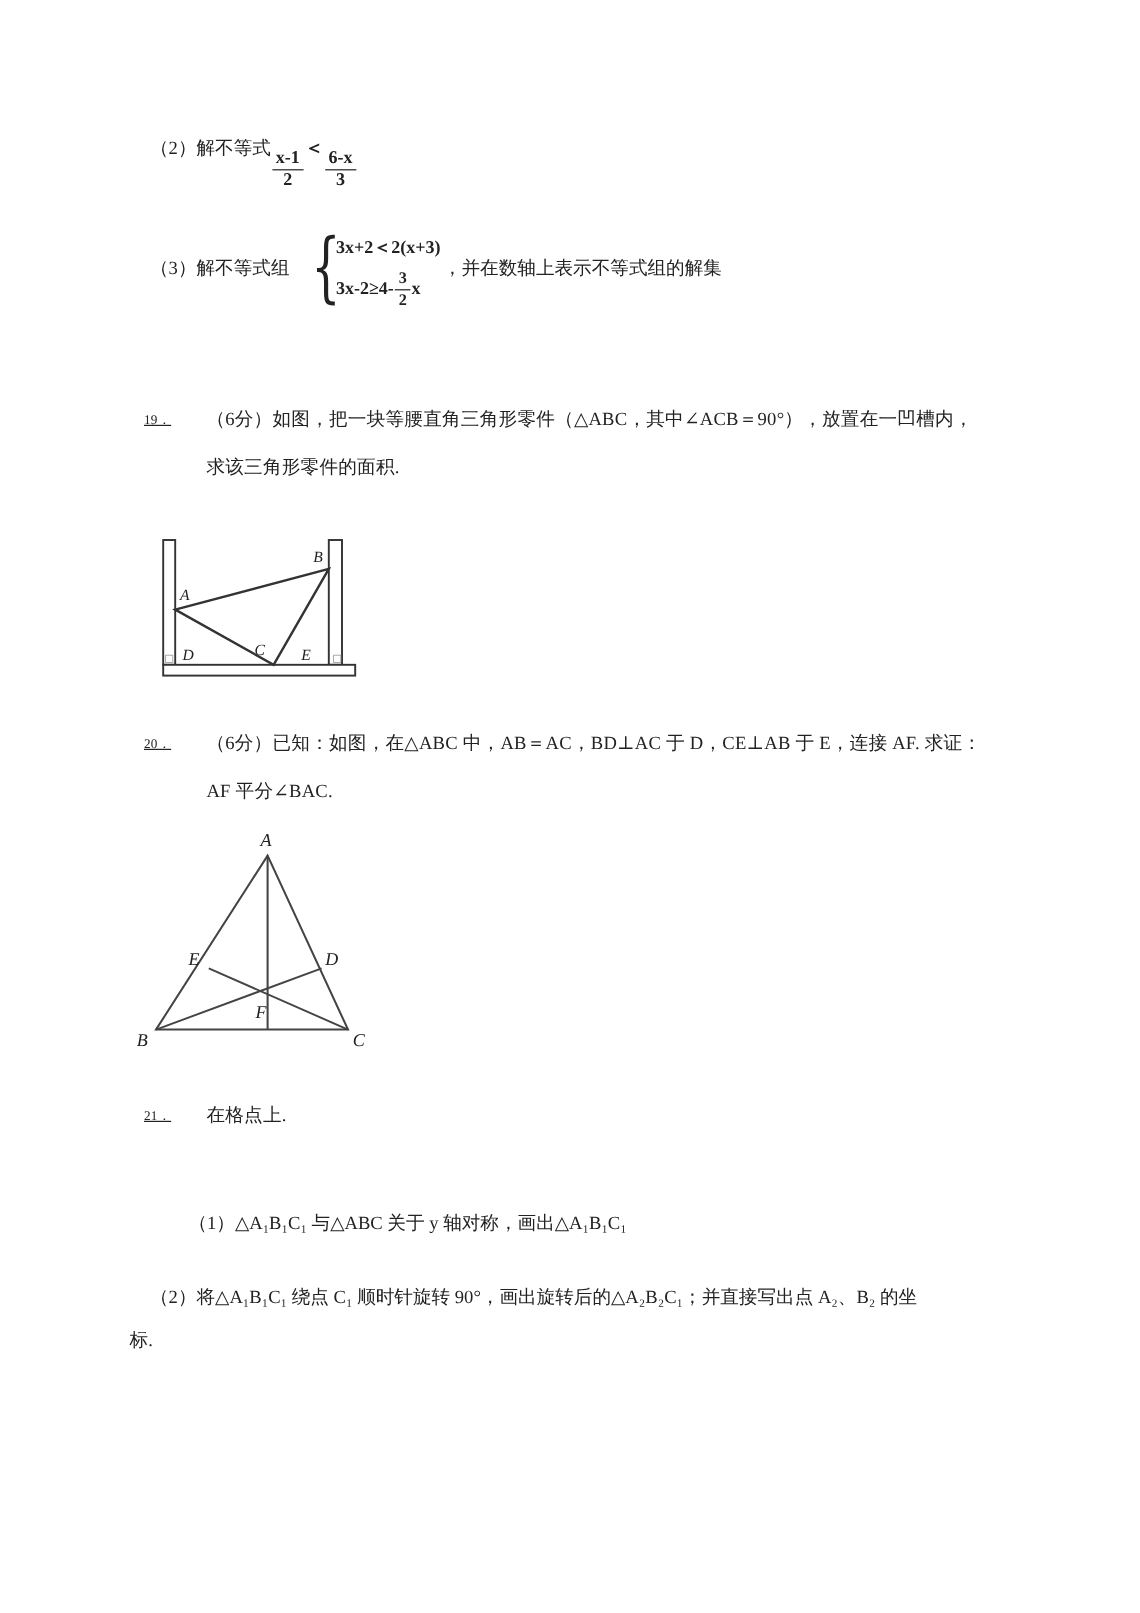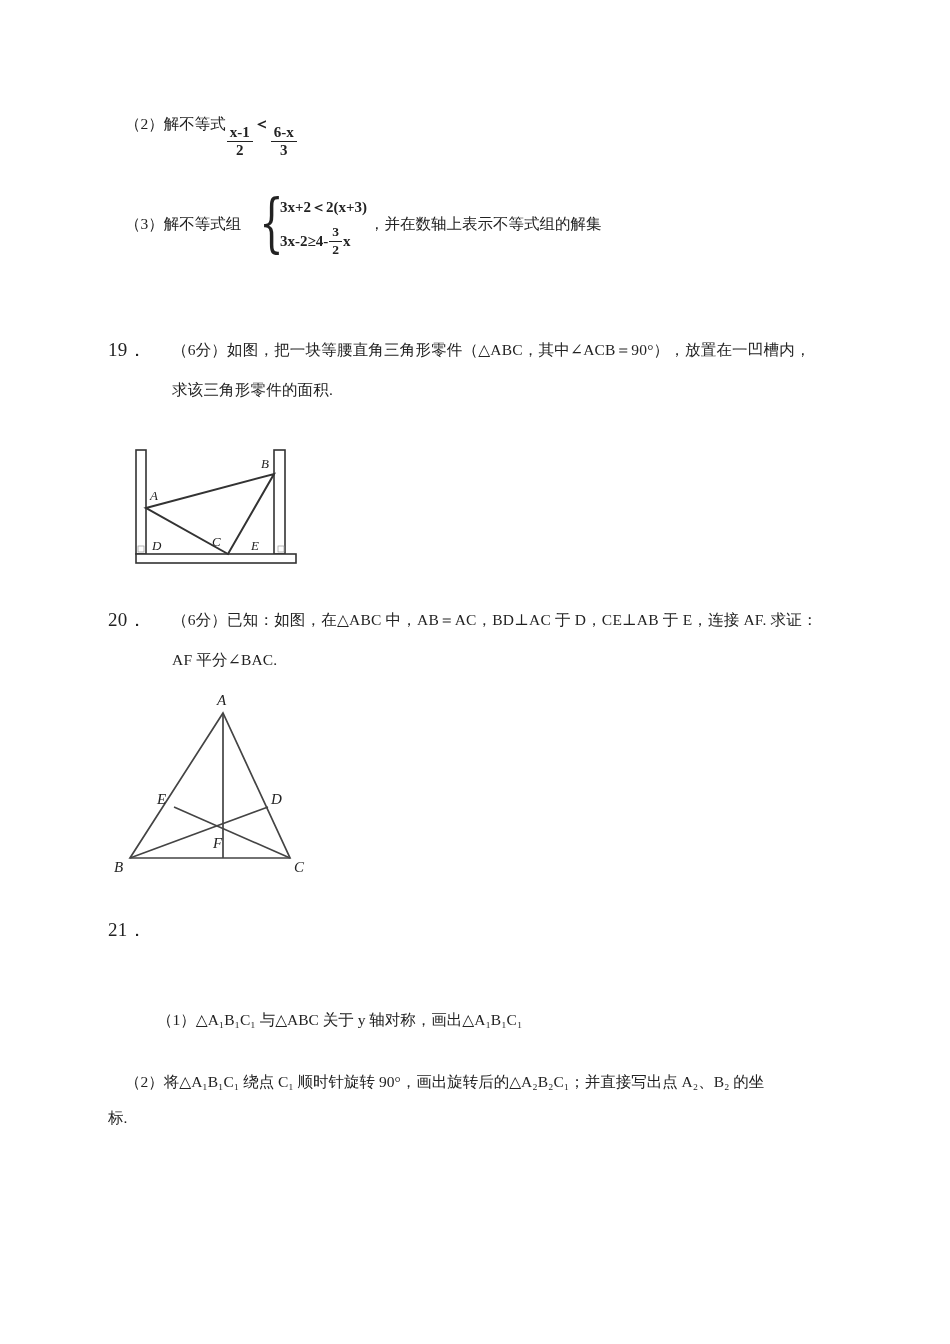--- a/index.html
+++ b/index.html
@@ -24,25 +24,26 @@
   
   .q-block {
     position: absolute;
     font-size: 15.5px;
     line-height: 40px;
     color: #222;
     letter-spacing: 0.2px;
   }
   .q-num {
     position: absolute;
-    left: 0;
+    left: 12px;
     top: 0;
     width: 46px;
-    font-size: 19px;
+    font-size: 11px;
     text-align: left;
+    text-decoration: underline;
   }
   .q-body {
     margin-left: 64px;
   }
   .sub-item {
     position: absolute;
     font-size: 15.5px;
     line-height: 40px;
     color: #222;
   }
@@ -203,20 +204,21 @@
       <text class="fig-label big" x="216" y="186">C</text>
       <text class="fig-label big" x="193" y="118">D</text>
       <text class="fig-label big" x="79" y="118">E</text>
       <text class="fig-label big" x="135" y="162">F</text>
     </svg>
   </div>
 
   <div class="q-block" style="left:108px; top:910px; width:790px;">
     <span class="q-num">21．</span>
     <div class="q-body">
+      <div class="nowrap">在格点上.</div>
     </div>
   </div>
 
   <div class="sub-item" style="left:125px; top:1000px; width:790px;margin-left:32px;">
     <span class="nowrap">（1）△A₁B₁C₁ 与△ABC 关于 y 轴对称，画出△A₁B₁C₁</span>
   </div>
 
   <div class="sub-item" style="left:125px; top:1062px; width:800px;">
     <span class="nowrap">（2）将△A₁B₁C₁ 绕点 C₁ 顺时针旋转 90°，画出旋转后的△A₂B₂C₁；并直接写出点 A₂、B₂ 的坐</span>
   </div>

